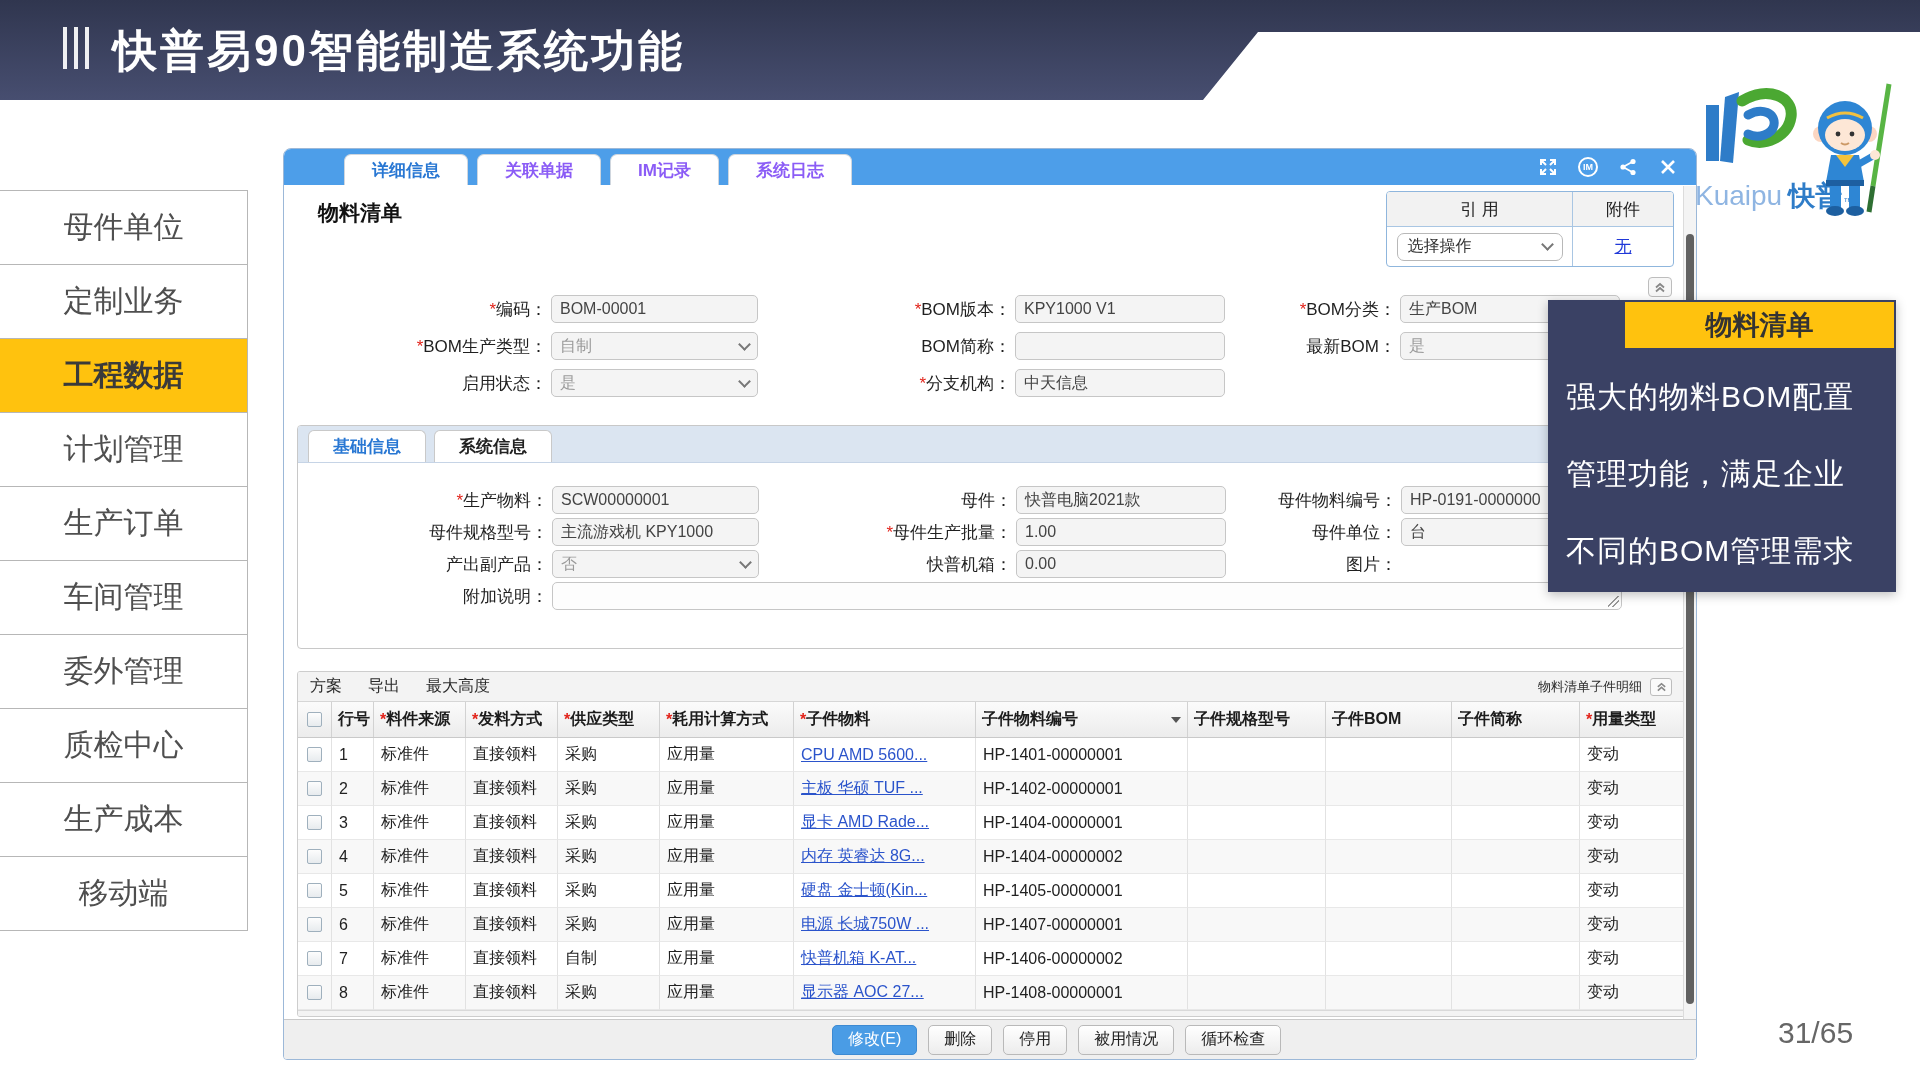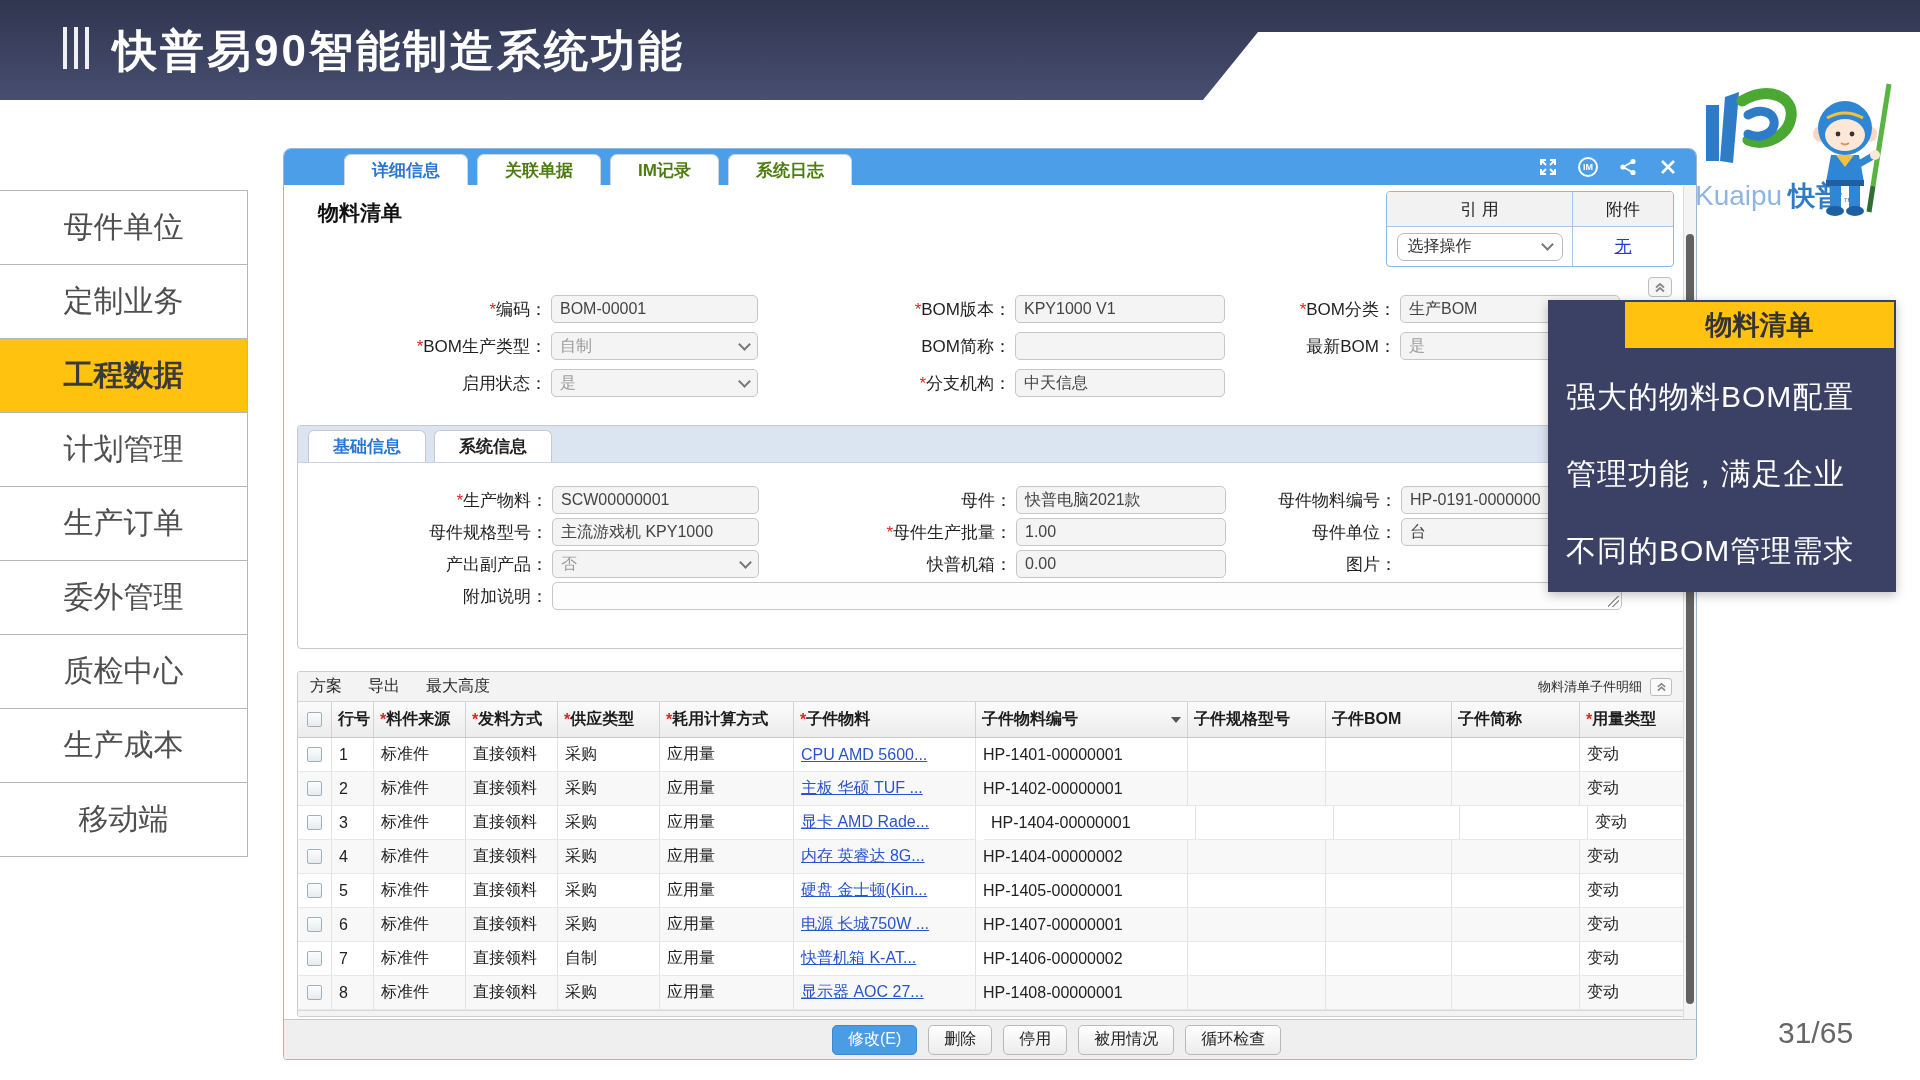--- a/index.html
+++ b/index.html
@@ -22,21 +22,21 @@
 
   
   .sidebar { position:absolute; left:0; top:190px; width:248px; border-top:1px solid #b7b7b7; border-right:1px solid #b7b7b7; }
   .side-item { height:74px; display:flex; align-items:center; justify-content:center; font-size:30px; color:#4f4f4f; border-bottom:1px solid #b7b7b7; background:#fff; cursor:pointer; }
   .side-item.active { background:#FFC20E; color:#3a3a3a; font-weight:bold; }
 
   
   .win { position:absolute; left:283px; top:148px; width:1414px; height:912px; background:#fff; border:1px solid #9cb8d8; border-radius:8px 8px 4px 4px; overflow:hidden; z-index:10; }
   .titlebar { position:absolute; left:0; top:0; width:100%; height:36px; background:#4D9EE9; }
   .tabs { position:absolute; left:12px; bottom:0; display:flex; gap:9px;padding-left:48px; }
-  .tab { height:31px; padding:0 27px; background:#fff; border:1px solid #cfd6de; border-bottom:none; border-radius:7px 7px 0 0; display:flex; align-items:center; font-size:17px; font-weight:600; color:#4d7c0f; cursor:pointer; }
+  .tab { height:31px; padding:0 27px; background:#fff; border:1px solid #cfd6de; border-bottom:none; border-radius:7px 7px 0 0; display:flex; align-items:center; font-size:17px; font-weight:600; color:#8b5cf6; cursor:pointer; }
   .tab.active { color:#2877d3; }
   .tb-icons { position:absolute; right:18px; top:0; height:36px; display:flex; align-items:center; gap:20px; }
   .tb-icons .ic { width:20px; height:20px; display:flex; align-items:center; justify-content:center; cursor:pointer; }
   .im-badge { width:21px; height:21px; border:2px solid #fff; border-radius:50%; color:#fff; font-size:9px; font-weight:bold; display:flex; align-items:center; justify-content:center; }
 
   .win-title { position:absolute; left:34px; top:50px; font-size:21px; font-weight:bold; color:#111; }
 
   
   .ref-panel { position:absolute; right:22px; top:42px; width:288px; height:76px; border:1px solid #8fb6dd; border-radius:4px; display:grid; grid-template-columns:186px 1fr; grid-template-rows:35px 1fr; background:#fff; overflow:hidden; }
   .rp-cell { border-right:1px solid #a9c6e3; display:flex; align-items:center; justify-content:center; font-size:17px; color:#222; }
@@ -154,20 +154,21 @@
     <circle cx="68" cy="73" r="5" fill="#fde7d6"></circle>
   </svg>
 </div>
 
 <div class="sidebar" id="sidebar">
     <div class="side-item">母件单位</div>
     <div class="side-item">定制业务</div>
     <div class="side-item active">工程数据</div>
     <div class="side-item">计划管理</div>
     <div class="side-item">生产订单</div>
+    <div class="side-item">车间管理</div>
     <div class="side-item">委外管理</div>
     <div class="side-item">质检中心</div>
     <div class="side-item">生产成本</div>
     <div class="side-item">移动端</div>
   </div>
 
 <div class="win">
   <div class="titlebar">
     <div class="tabs" id="winTabs">
         <div class="tab active">详细信息</div>
@@ -439,21 +440,21 @@
             <span class="cb"></span>
           </div>
           <div class="gc" style="width: 42px;">3</div>
           <div class="gc" style="width: 92px;">标准件</div>
           <div class="gc" style="width: 92px;">直接领料</div>
           <div class="gc" style="width: 102px;">采购</div>
           <div class="gc" style="width: 134px;">应用量</div>
           <div class="gc" style="width: 182px;">
             <a class="glink">显卡 AMD Rade...</a>
           </div>
-          <div class="gc" style="width: 212px; margin-left: 8px;">HP-1404-00000001</div>
+          <div class="gc" style="width: 212px;">HP-1404-00000001</div>
           <div class="gc" style="width: 138px;"></div>
           <div class="gc" style="width: 126px;"></div>
           <div class="gc" style="width: 128px;"></div>
           <div class="gc" style="width: 110px;">变动</div>
         </div>
         <div class="gr alt">
           <div class="gc center" style="width: 34px;">
             <span class="cb"></span>
           </div>
           <div class="gc" style="width: 42px;">4</div>

